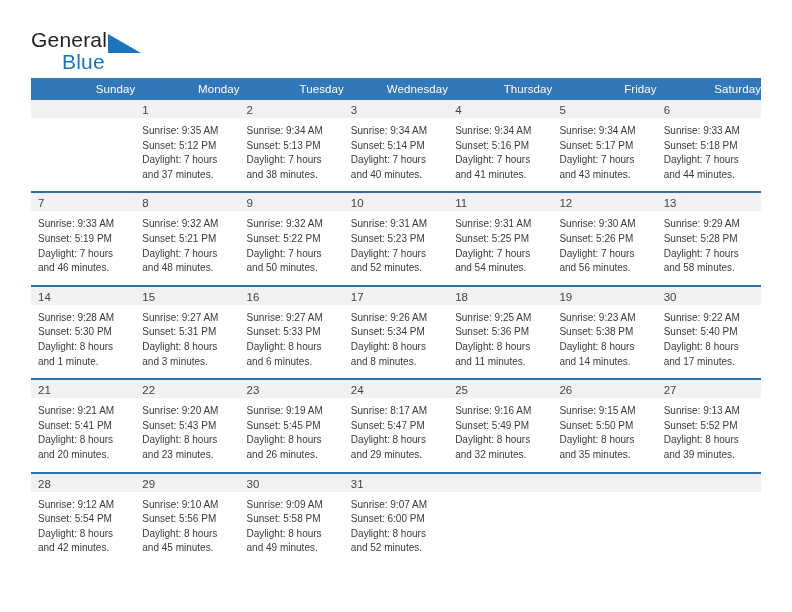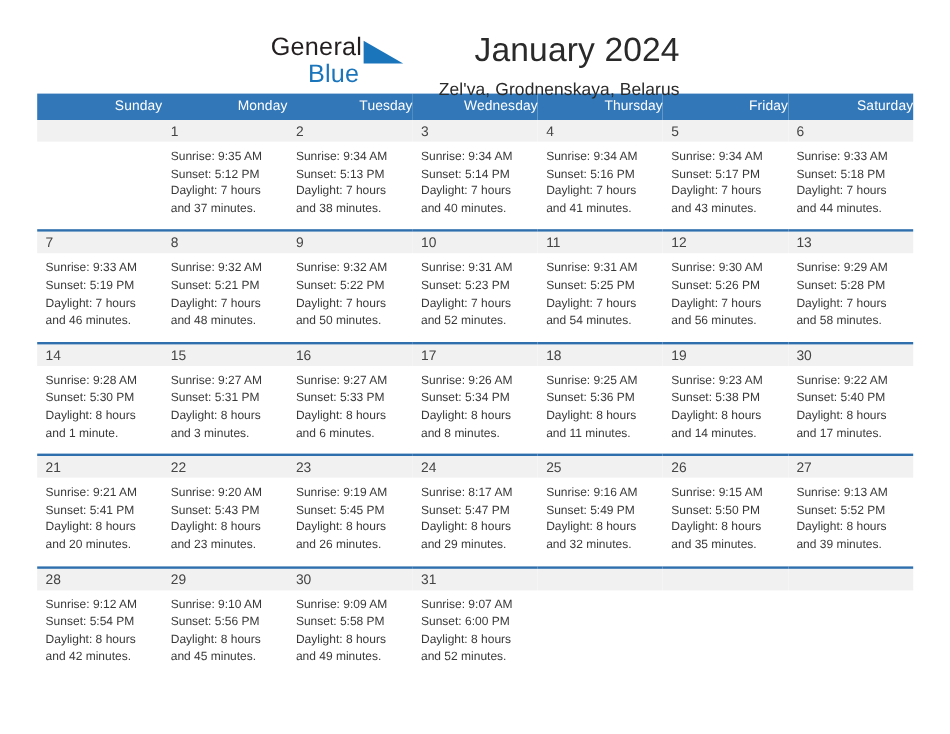--- a/index.html
+++ b/index.html
@@ -19,21 +19,21 @@
     width: 792px;
     height: 612px;
     box-sizing: border-box;
     padding: 0 31px;
   }
 
   
   .top {
     display: flex;
     align-items: flex-start;
-    justify-content: center;
+    justify-content: space-between;
     padding-top: 26px;
     height: 72px;
     box-sizing: border-box;
   }
   .brand {
     position: relative;
     width: 140px;
     height: 54px;
     flex: none;
   }
@@ -144,24 +144,20 @@
 <div class="page">
 
   <div class="top">
 
     <div class="brand">
       <span class="brand-general">General</span>
       <span class="brand-tri"></span>
       <span class="brand-blue">Blue</span>
     </div>
 
-    <div class="titles">
-      <h1 class="cal-title">January 2024</h1>
-      <div class="cal-sub">Zel'va, Grodnenskaya, Belarus</div>
-    </div>
 
   </div>
 
   <table class="cal">
     <thead>
       <tr>
         <th>Sunday</th>
         <th>Monday</th>
         <th>Tuesday</th>
         <th>Wednesday</th>

